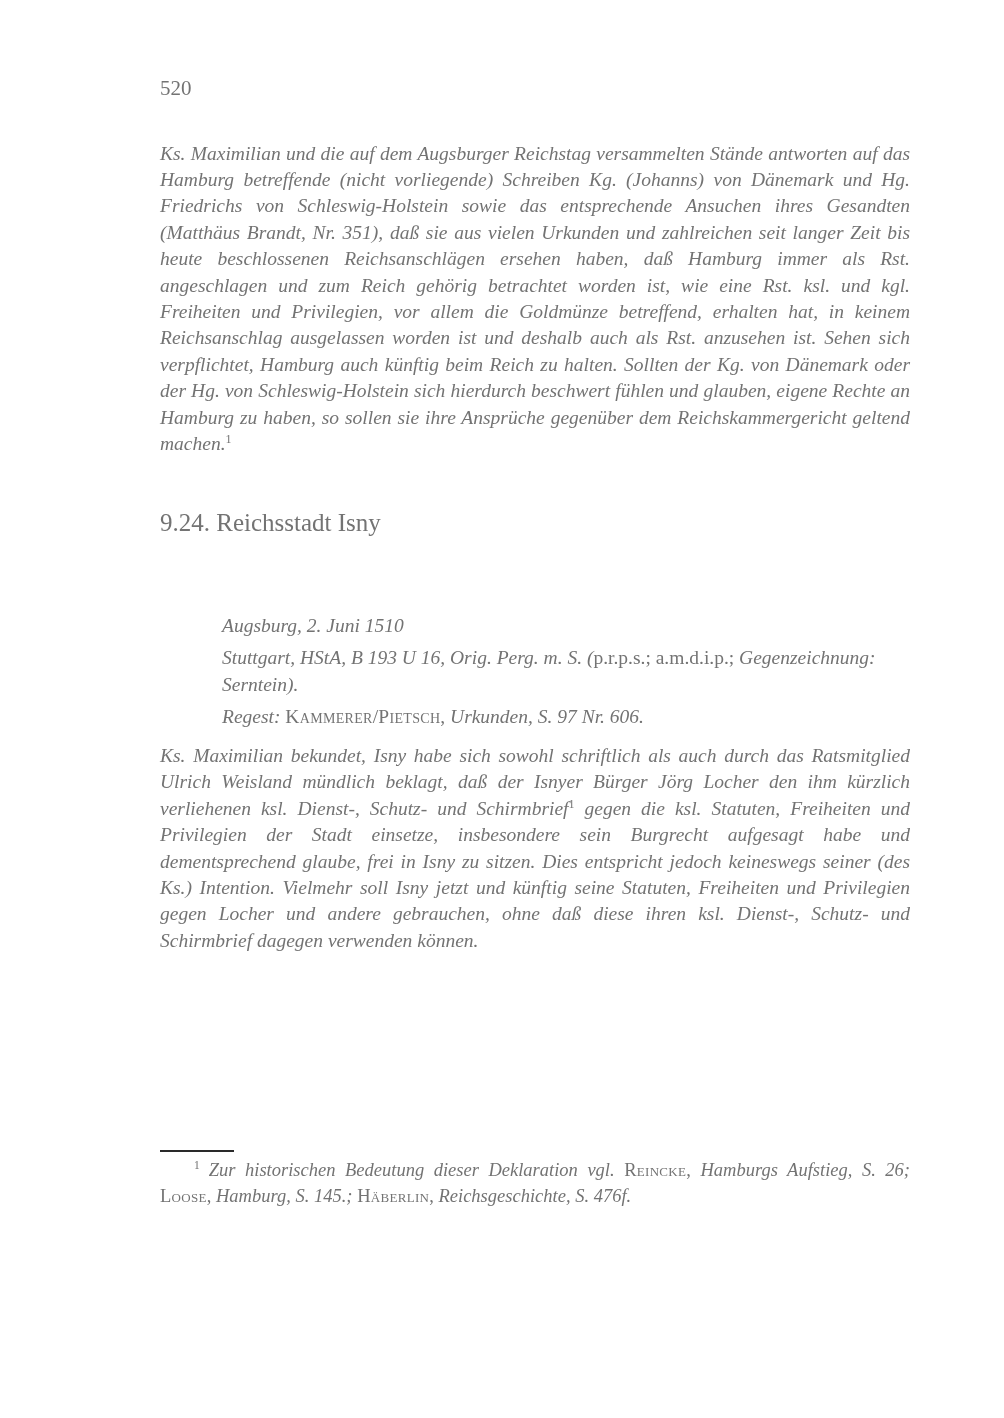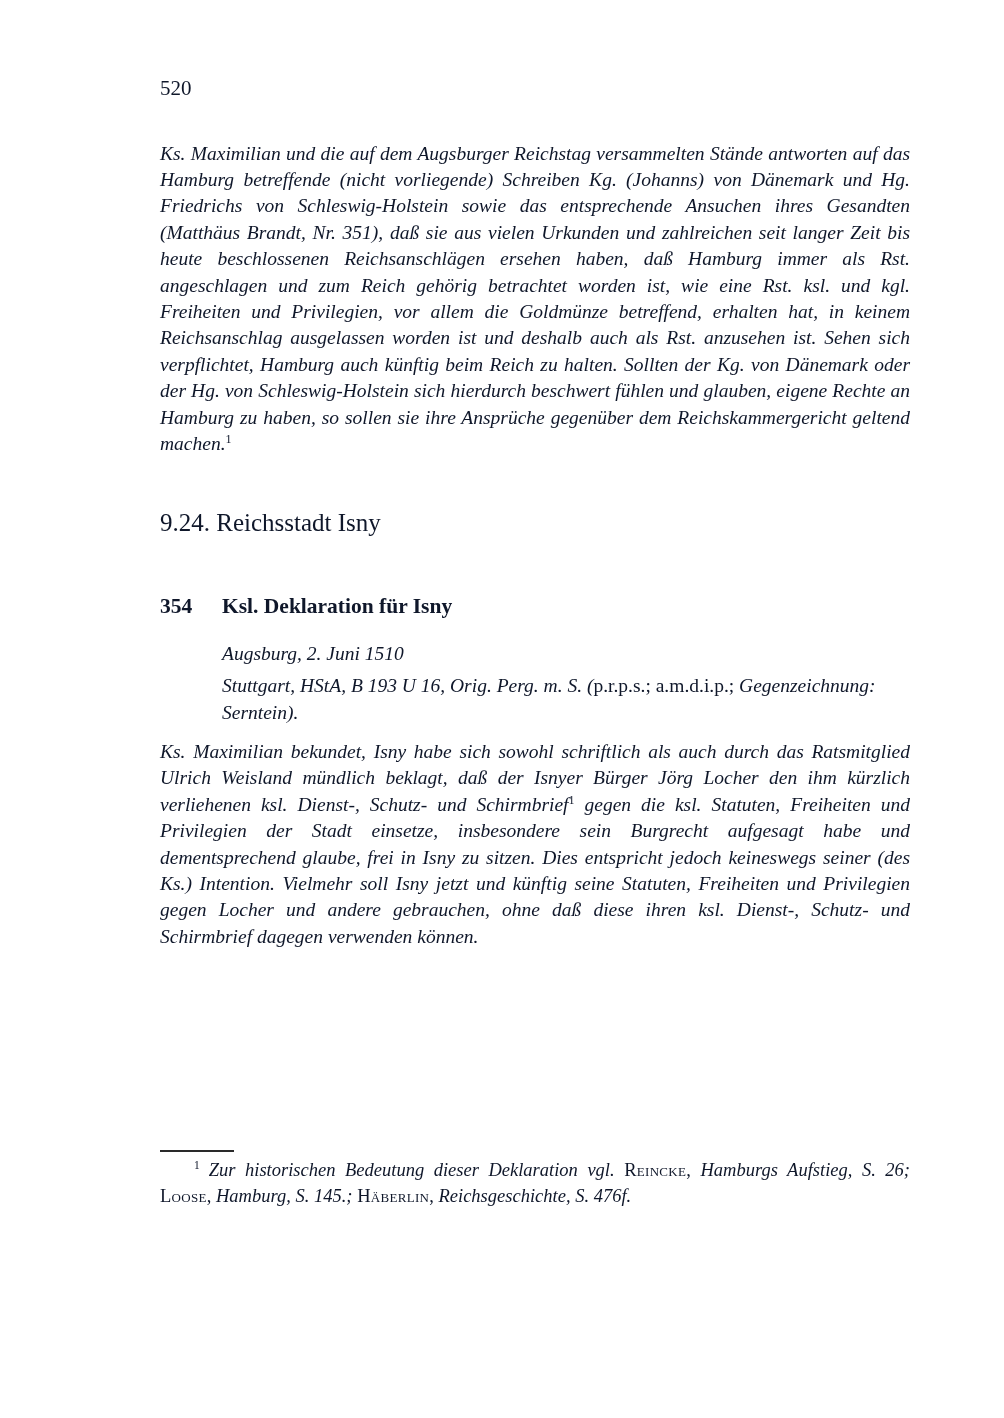--- a/index.html
+++ b/index.html
@@ -5,21 +5,21 @@
   html, body {
     margin: 0;
     padding: 0;
     background: #ffffff;
   }
   .page {
     position: relative;
     width: 1004px;
     height: 1418px;
     background: #ffffff;
-    color: #0f172a;
+    color: #737373;
     font-family: "Liberation Serif", "DejaVu Serif", serif;
     overflow: hidden;
     border-radius: 8px;
   }
 
   
   .page-header {
     position: absolute;
     top: 76px;
     left: 160px;
@@ -129,27 +129,24 @@
 
   <div class="page-header">
     <span class="page-number">520</span>
   </div>
 
   <p class="regest-para regest-hamburg"><span class="seg-i">Ks. Maximilian und die auf dem Augsburger Reichstag versammelten Stände antworten auf das Hamburg betreffende (nicht vorliegende) Schreiben Kg. (Johanns) von Dänemark und Hg. Friedrichs von Schleswig-Holstein sowie das entsprechende Ansuchen ihres Gesandten (Matthäus Brandt, Nr. 351), daß sie aus vielen Urkunden und zahlreichen seit langer Zeit bis heute beschlossenen Reichsanschlägen ersehen haben, daß Hamburg immer als Rst. angeschlagen und zum Reich gehörig betrachtet worden ist, wie eine Rst. ksl. und kgl. Freiheiten und Privilegien, vor allem die Goldmünze betreffend, erhalten hat, in keinem Reichsanschlag ausgelassen worden ist und deshalb auch als Rst. anzusehen ist. Sehen sich verpflichtet, Hamburg auch künftig beim Reich zu halten. Sollten der Kg. von Dänemark oder der Hg. von Schleswig-Holstein sich hierdurch beschwert fühlen und glauben, eigene Rechte an Hamburg zu haben, so sollen sie ihre Ansprüche gegenüber dem Reichskammergericht geltend machen.</span><sup class="seg-sup">1</sup></p>
 
   <h2 class="section-heading">9.24. Reichsstadt Isny</h2>
 
   <div class="entry">
-    <div class="entry-header">
-      <span class="entry-number">354</span>
-      <span class="entry-title">Ksl. Deklaration für Isny</span>
-    </div>
     <div class="entry-meta">
       <p class="meta-line seg-i">Augsburg, 2. Juni 1510</p>
       <p class="meta-line"><span class="seg-i">Stuttgart, HStA, B 193 U 16, Orig. Perg. m. S. (</span><span class="seg-r">p.r.p.s.; a.m.d.i.p.;</span><span class="seg-i"> Gegenzeichnung: Serntein).</span></p>
+      <p class="meta-line"><span class="seg-i">Regest: </span><span class="seg-sc">Kammerer/Pietsch</span><span class="seg-r">, </span><span class="seg-i">Urkunden, S. 97 Nr. 606.</span></p>
     </div>
     <p class="regest-para entry-body"><span class="seg-i">Ks. Maximilian bekundet, Isny habe sich sowohl schriftlich als auch durch das Ratsmitglied Ulrich Weisland mündlich beklagt, daß der Isnyer Bürger Jörg Locher den ihm kürzlich verliehenen ksl. Dienst-, Schutz- und Schirmbrief</span><sup class="seg-sup">1</sup><span class="seg-i"> gegen die ksl. Statuten, Freiheiten und Privilegien der Stadt einsetze, insbesondere sein Burgrecht aufgesagt habe und dementsprechend glaube, frei in Isny zu sitzen. Dies entspricht jedoch keineswegs seiner (des Ks.) Intention. Vielmehr soll Isny jetzt und künftig seine Statuten, Freiheiten und Privilegien gegen Locher und andere gebrauchen, ohne daß diese ihren ksl. Dienst-, Schutz- und Schirmbrief dagegen verwenden können.</span></p>
   </div>
 
   <div class="footnotes">
     <div class="footnote-block">
       <hr class="footnote-rule">
       <p class="footnote-text"><sup class="fn-marker">1</sup><span><span class="seg-i">Zur historischen Bedeutung dieser Deklaration vgl. </span><span class="seg-sc">Reincke</span><span class="seg-r">, </span><span class="seg-i">Hamburgs Aufstieg, S. 26; </span><span class="seg-sc">Loose</span><span class="seg-r">, </span><span class="seg-i">Hamburg, S. 145.; </span><span class="seg-sc">Häberlin</span><span class="seg-r">, </span><span class="seg-i">Reichsgeschichte, S. 476f.</span></span></p>
     </div>
   </div>

